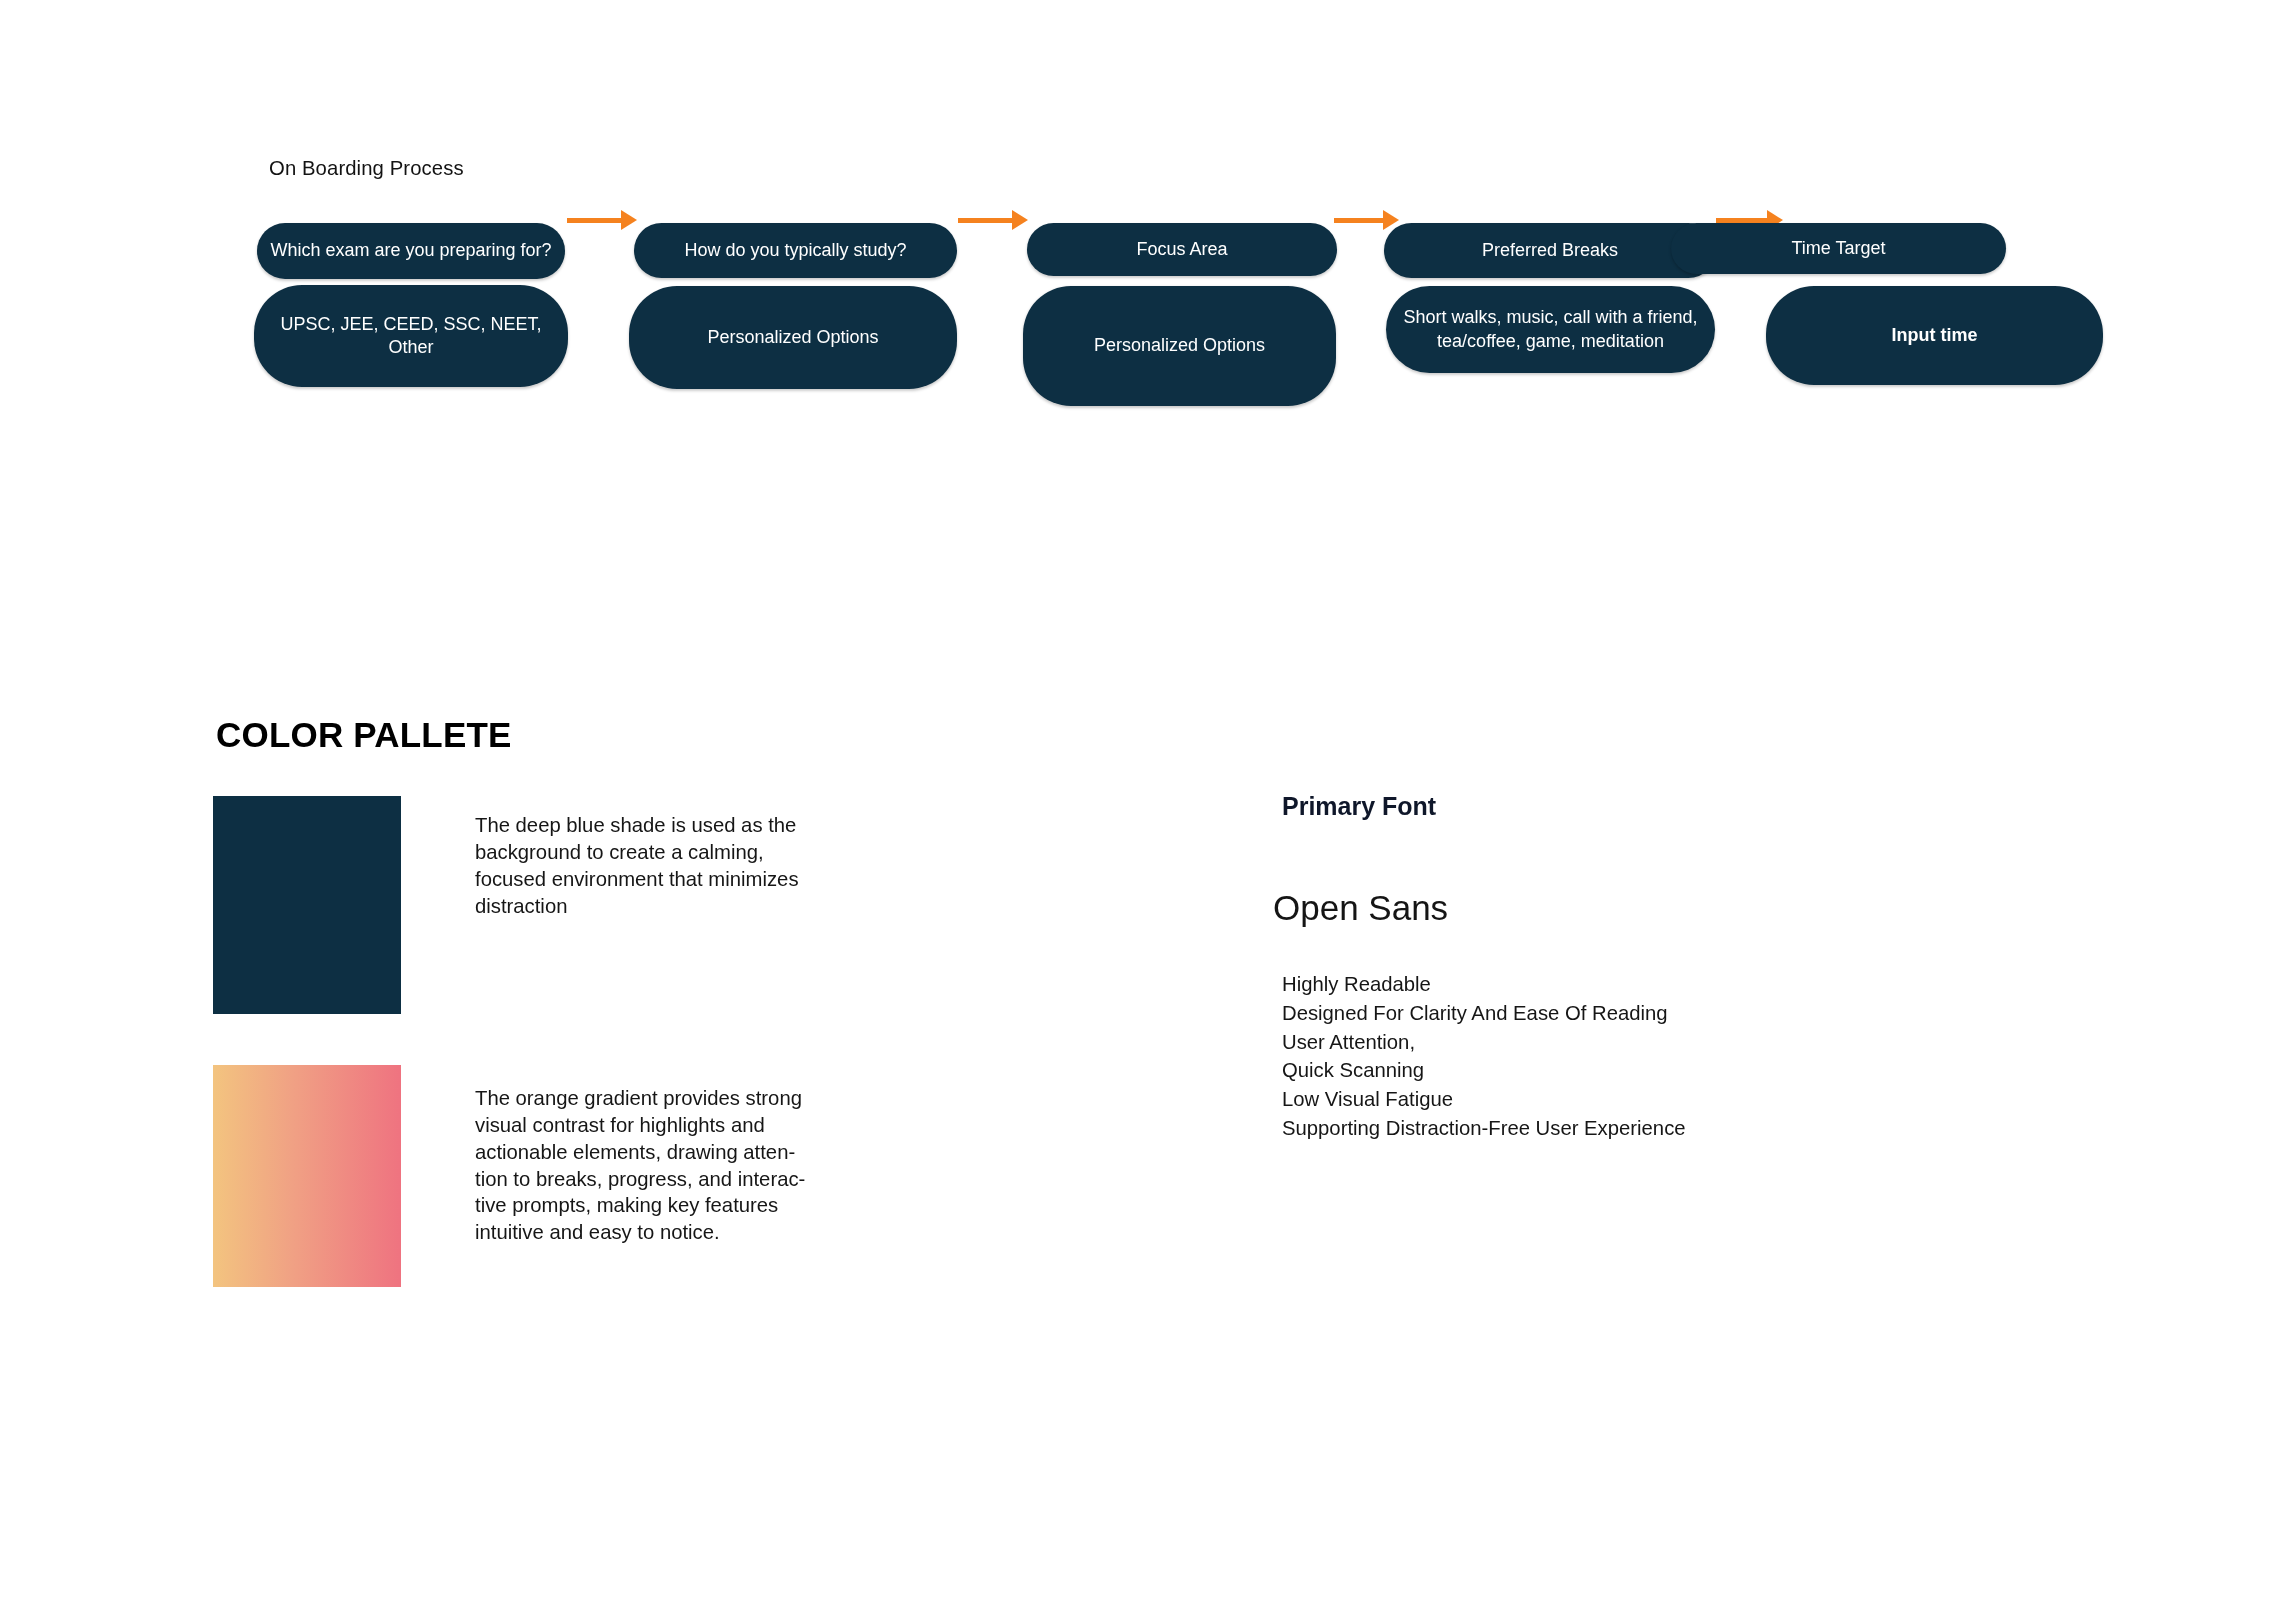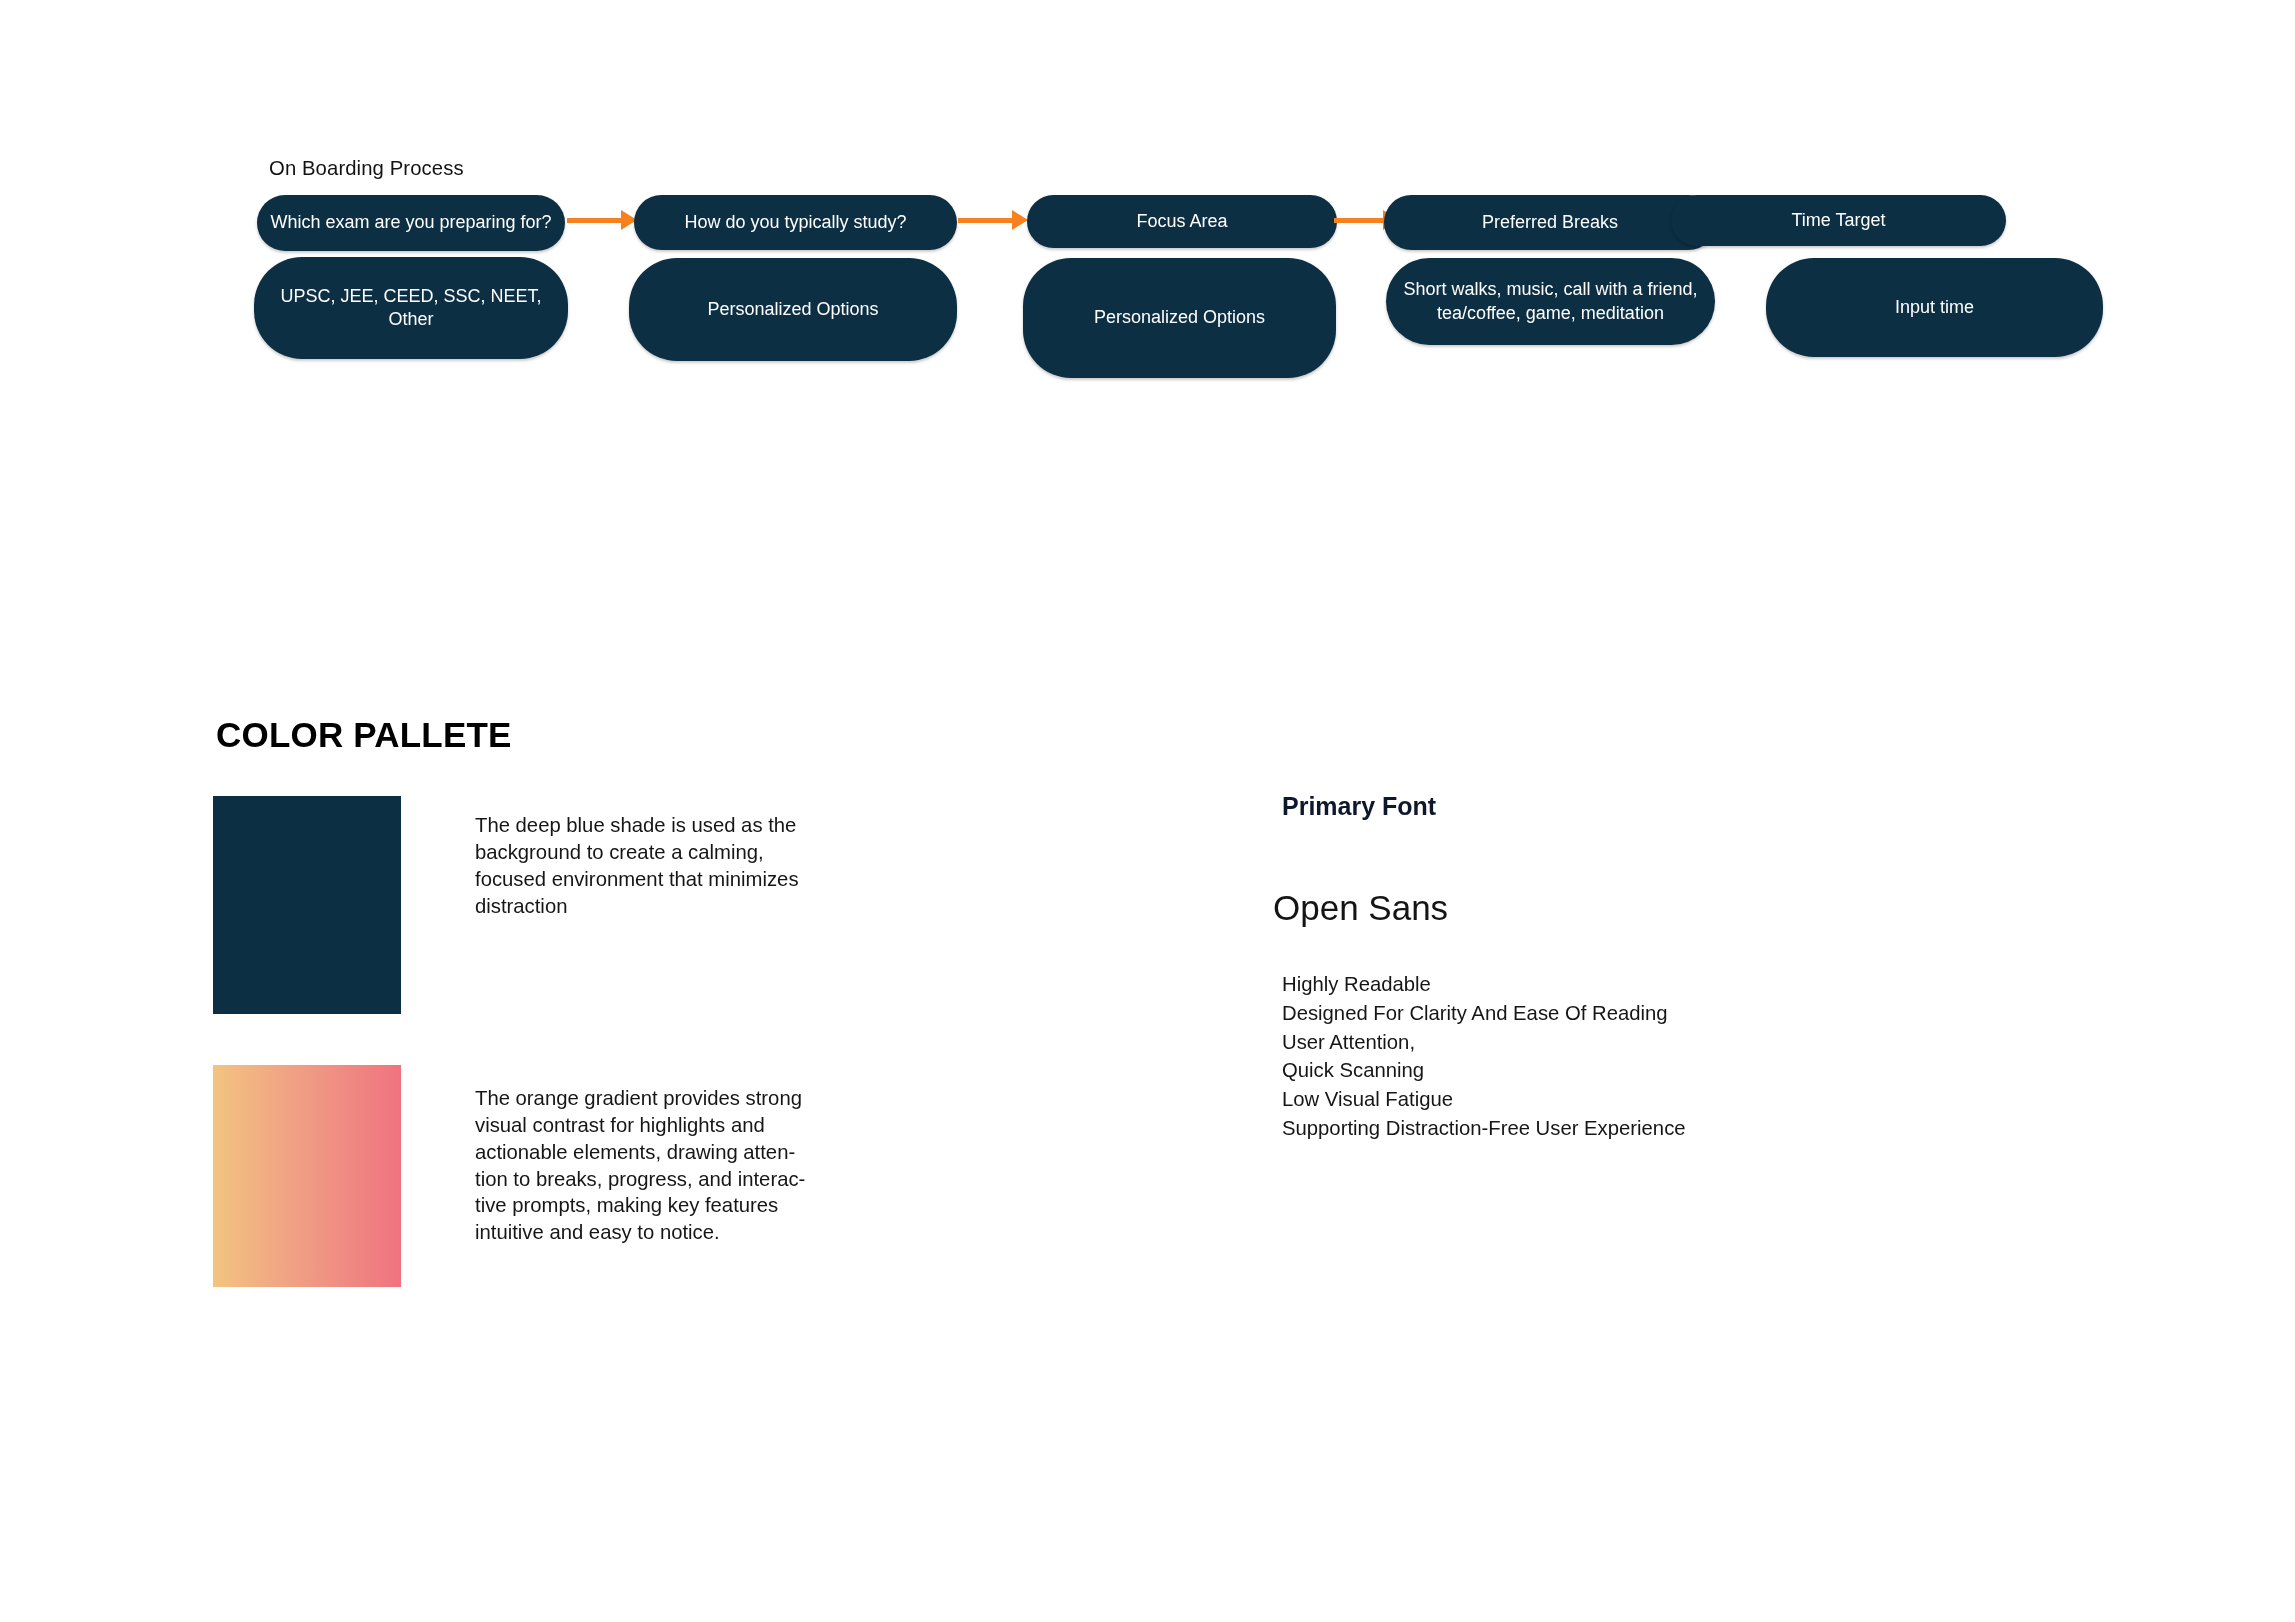--- a/index.html
+++ b/index.html
@@ -43,20 +43,21 @@
     background: #0D2F43;
     color: #FFFFFF;
     display: flex;
     align-items: center;
     justify-content: center;
     text-align: center;
     box-sizing: border-box;
     box-shadow: 0 1.8px 3px rgba(0,0,0,0.22);
     line-height: 1.28;
     padding: 0 13px;
+    margin-top: 28px;
   }
   .node.top {
     font-size: 18px;
     border-radius: 597px;
   }
   .node.bottom {
     font-size: 18px;
     border-radius: 48px;
   }
   .arrow {
@@ -165,21 +166,21 @@
 
   <div class="flow-col" style="left:0">
     <div class="node top" style="left:1384px; top:195px; width:332px; height:55px;">Preferred Breaks</div>
     <div class="node bottom" style="left:1386px; top:258px; width:329px; height:87px;">Short walks, music, call with a friend,
 tea/coffee, game, meditation</div>
   </div>
   <div class="arrow" style="left:1716px; width:51px;"></div>
 
   <div class="flow-col" style="left:0">
     <div class="node top" style="left:1671px; top:195px; width:335px; height:51px;">Time Target</div>
-    <div class="node bottom" style="left:1766px; top:258px; width:337px; height:99px;">Input time</div>
+    <div class="node bottom" style="left:1766px; top:258px; width:337px; height:99px;font-weight:bold;">Input time</div>
   </div>
 
 </section>
 
 <section>
 
   <h2 id="palette-heading">COLOR PALLETE</h2>
 
   <div class="swatch" id="swatch-deep-blue" style="background:#0D2F43;"></div>
 

